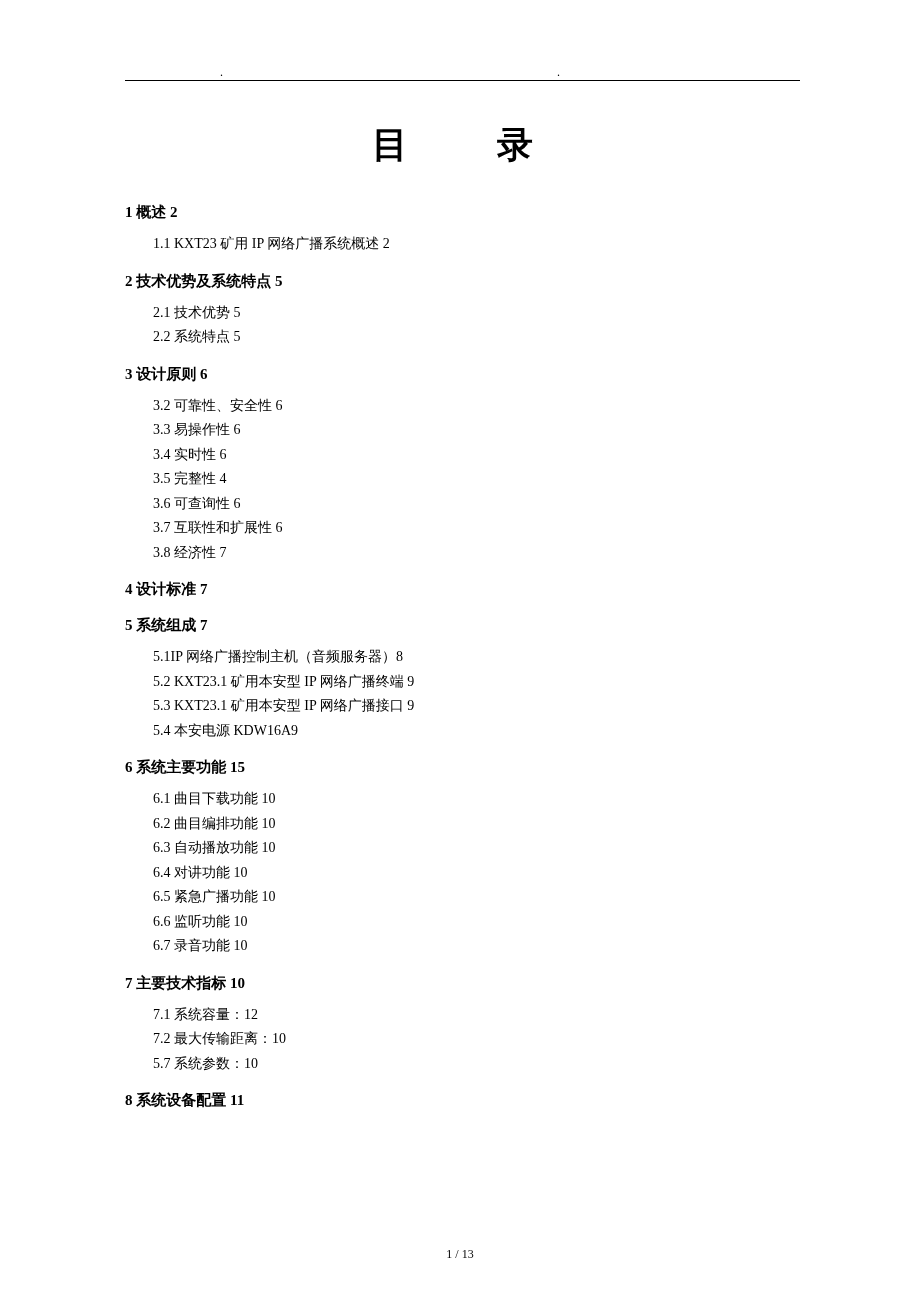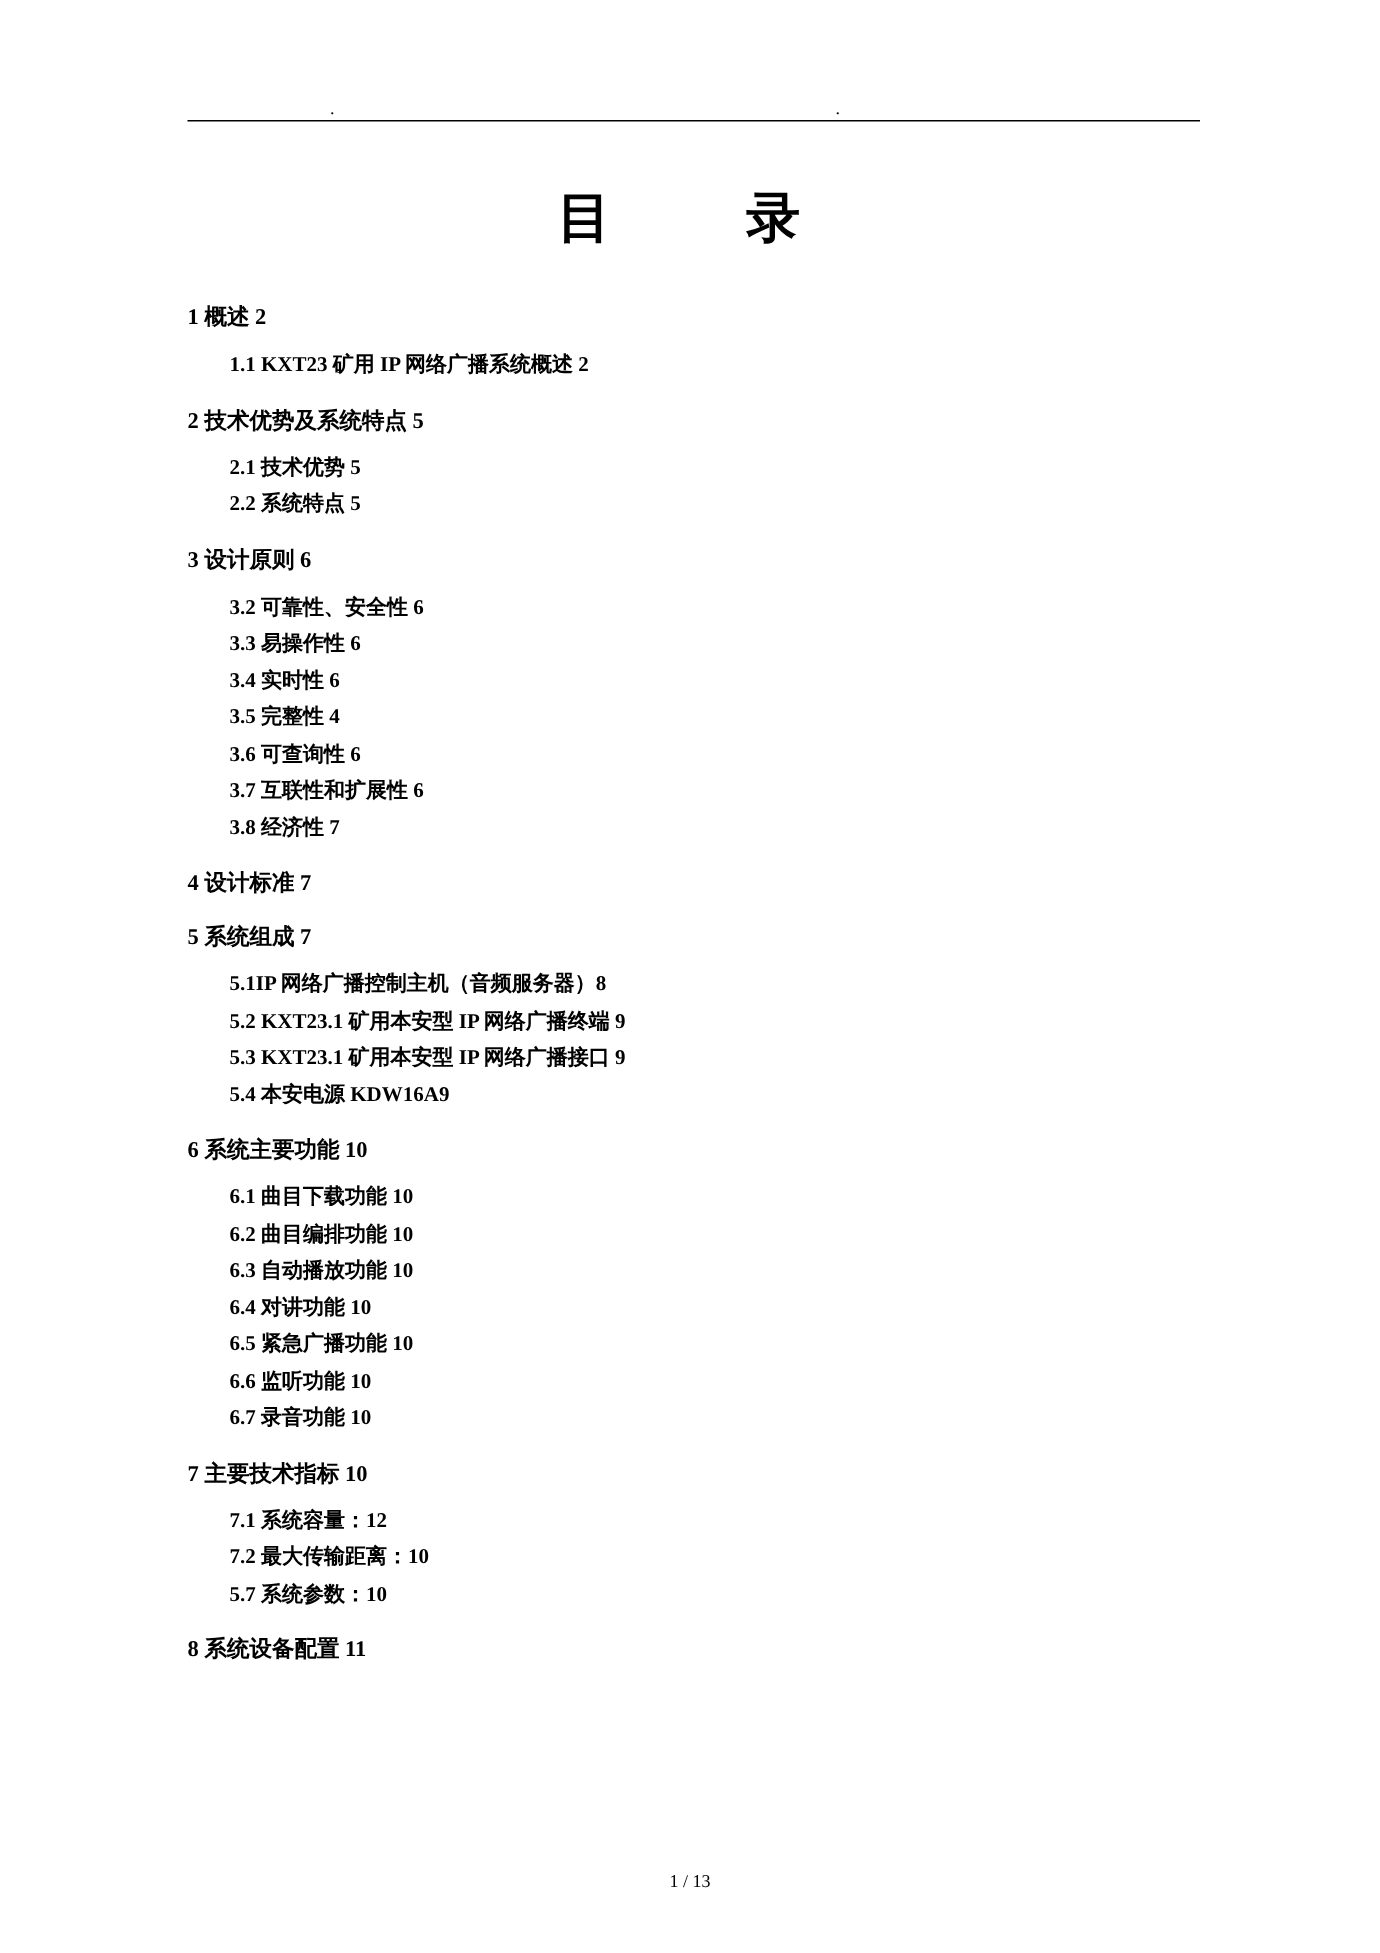--- a/index.html
+++ b/index.html
@@ -35,38 +35,38 @@
       right: 240px;
       top: -16px;
       font-size: 12px;
     }
     .toc-title {
       text-align: center;
       font-size: 36px;
       font-weight: bold;
       letter-spacing: 40px;
       margin: 40px 0 30px 20px;
-      font-family: Liberation Sans, sans-serif;
+      font-family: Liberation Serif, serif;
     }
     .section-heading {
       font-size: 15px;
       font-weight: bold;
       margin-top: 12px;
       margin-bottom: 8px;
       line-height: 1.6;
     }
     .subsection-list {
       list-style: none;
       padding-left: 28px;
       margin-bottom: 10px;
     }
     .subsection-item {
       font-size: 14px;
       line-height: 1.75;
-      font-weight: bold;
+      font-weight: normal;
     }
     .page-footer {
       position: absolute;
       bottom: 40px;
       left: 0;
       right: 0;
       text-align: center;
       font-size: 12px;
     }
   </style>
@@ -97,21 +97,21 @@
         <li class="subsection-item">3.8 经济性 7</li>
       </ul>
       <div class="section-heading">4 设计标准 7</div>
       <div class="section-heading">5 系统组成 7</div>
       <ul class="subsection-list">
         <li class="subsection-item">5.1IP 网络广播控制主机（音频服务器）8</li>
         <li class="subsection-item">5.2 KXT23.1 矿用本安型 IP 网络广播终端 9</li>
         <li class="subsection-item">5.3 KXT23.1 矿用本安型 IP 网络广播接口 9</li>
         <li class="subsection-item">5.4 本安电源 KDW16A9</li>
       </ul>
-      <div class="section-heading">6 系统主要功能 10</div>
+      <div class="section-heading">6 系统主要功能 15</div>
       <ul class="subsection-list">
         <li class="subsection-item">6.1 曲目下载功能 10</li>
         <li class="subsection-item">6.2 曲目编排功能 10</li>
         <li class="subsection-item">6.3 自动播放功能 10</li>
         <li class="subsection-item">6.4 对讲功能 10</li>
         <li class="subsection-item">6.5 紧急广播功能 10</li>
         <li class="subsection-item">6.6 监听功能 10</li>
         <li class="subsection-item">6.7 录音功能 10</li>
       </ul>
       <div class="section-heading">7 主要技术指标 10</div>

